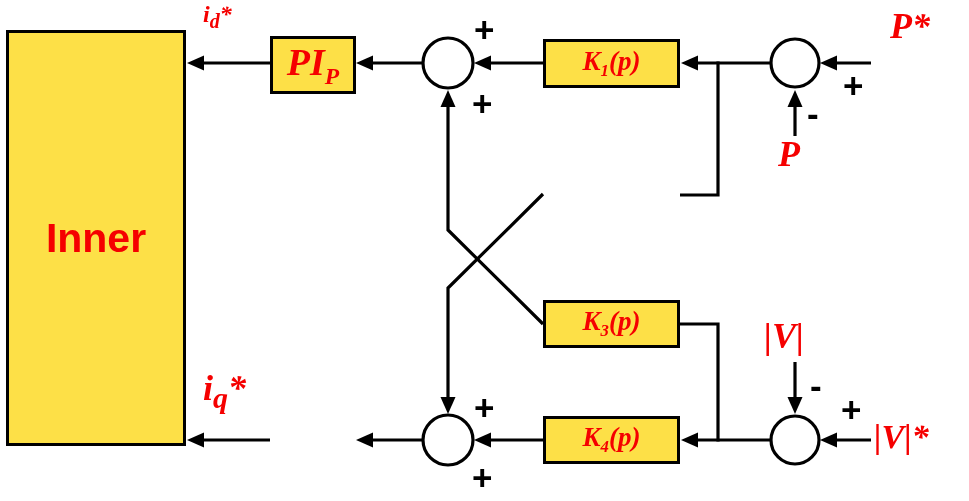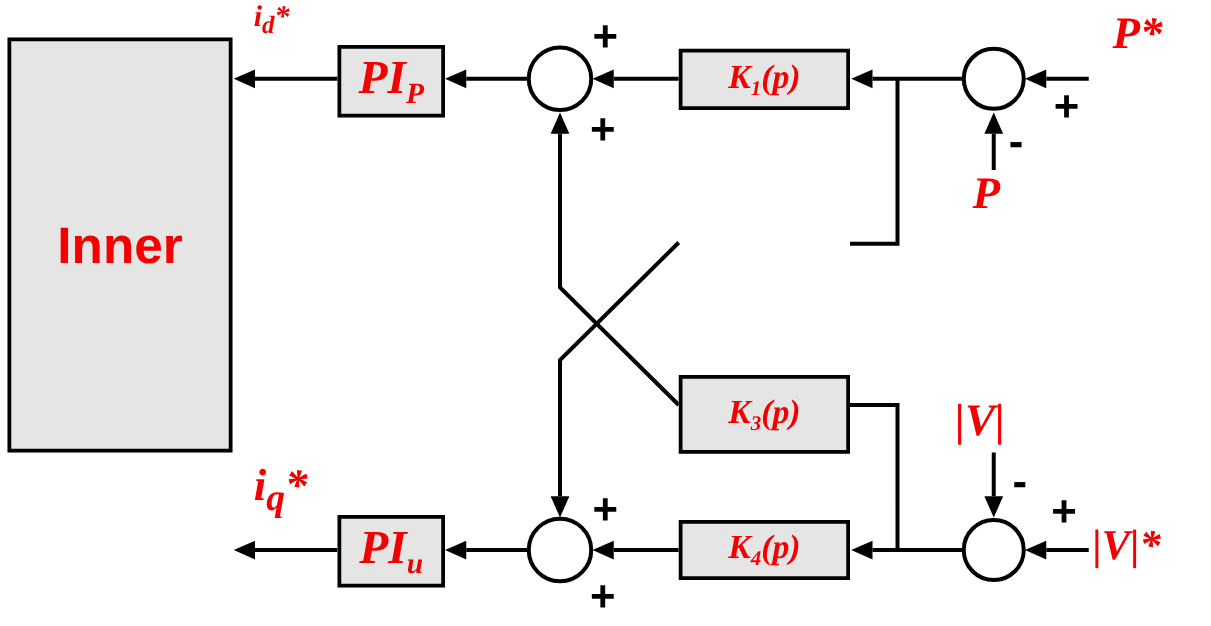--- a/index.html
+++ b/index.html
@@ -13,21 +13,21 @@
     overflow: hidden;
   }
   .canvas > svg { position: absolute; left: 0; top: 0; }
   .wire { stroke: var(--line-black, #000); stroke-width: 3.2; fill: none; }
   .head { fill: var(--line-black, #000); stroke: none; }
   .junction { fill: #ffffff; stroke: var(--line-black, #000); stroke-width: 3.2; }
 
   .box {
     position: absolute;
     border: 3px solid var(--line-black, #000);
-    background: #e5e5e5;
+    background: #fde047;
     display: flex;
     align-items: center;
     justify-content: center;
   }
   .inner-text {
     font-family: "Liberation Sans", sans-serif;
     font-weight: bold;
     color: var(--label-red, #ff0000);
     font-size: 41px;
     line-height: 1.38;
@@ -54,26 +54,26 @@
   }
   .op {
     position: absolute;
     font-family: "Liberation Sans", sans-serif;
     font-weight: bold;
     color: var(--line-black, #000);
     font-size: 35px;
     line-height: 1;
   }
 
-  #inner { left: 6px;   top: 30px;  width: 180px; height: 332px; }
+  #inner { left: 6px;   top: 30px;  width: 180px; height: 416px; }
   #pip   { left: 270px; top: 36px;  width: 86px;  height: 58px; }
   #piu   { left: 270px; top: 412px; width: 86px;  height: 58px; }
   #k1    { left: 543px; top: 39px;  width: 137px; height: 49px; }
   #k2    { left: 543px; top: 170px; width: 137px; height: 48px; }
-  #k3    { left: 543px; top: 300px; width: 137px; height: 63px; }
+  #k3    { left: 543px; top: 300px; width: 137px; height: 48px; }
   #k4    { left: 543px; top: 416px; width: 137px; height: 48px; justify-content: center; }
 
   #sig-id   { left: 203px; top: 2px;   font-size: 24px; }
   #sig-iq   { left: 203px; top: 370px; font-size: 36px; }
   #sig-pref { left: 890px; top: 8px;   font-size: 36px; }
   #sig-p    { left: 778px; top: 136px; font-size: 36px; }
   #sig-v    { left: 764px; top: 318px; font-size: 36px; }
   #sig-vref { left: 874px; top: 420px; font-size: 34px; }
 
   #plus-top-a { left: 474px; top: 12px; }
@@ -166,23 +166,20 @@
   <div class="box" id="inner">
     <div class="inner-text">
       <div>Inner</div>
     </div>
   </div>
 
   <div class="box" id="pip">
     <span class="math pi-label"><span>PI</span><sub>P</sub></span>
   </div>
 
-  <div class="box" id="piu">
-    <span class="math pi-label"><span>PI</span><sub>u</sub></span>
-  </div>
 
   <div class="box" id="k1">
     <span class="math k-label"><span>K</span><sub>1</sub><span>(p)</span></span>
   </div>
 
 
   <div class="box" id="k3">
     <span class="math k-label"><span>K</span><sub>3</sub><span>(p)</span></span>
   </div>
 

